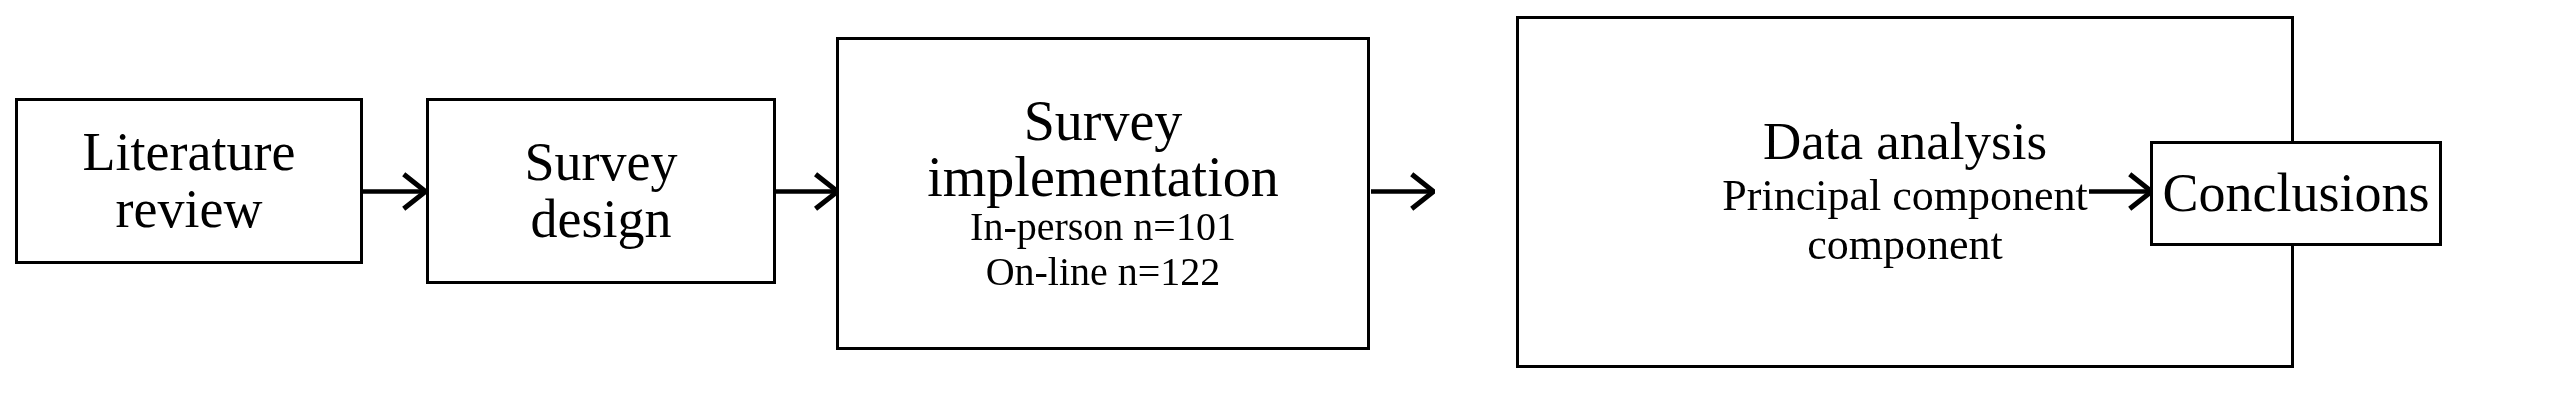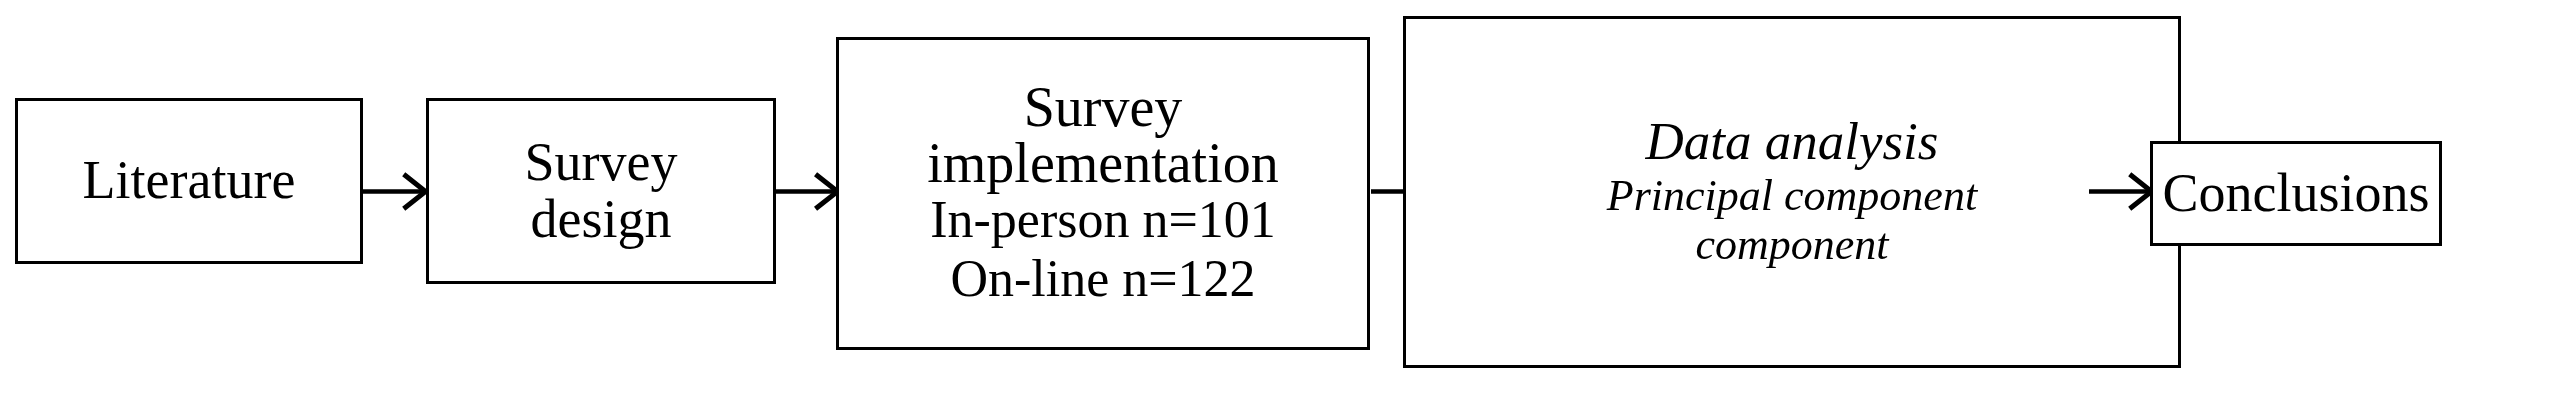--- a/index.html
+++ b/index.html
@@ -30,29 +30,29 @@
     color: #000000;
   }
   .node .line { display: block; white-space: nowrap; }
   .node .title { font-size: 54px; }
   .node .sub   { font-size: 43px; }
 
   
   #node-literature-review   { left: 15px;   top: 98px; width: 348px; height: 166px; }
   #node-survey-design       { left: 426px;  top: 98px; width: 350px; height: 186px; }
   #node-survey-implementation { left: 836px; top: 37px;  width: 534px; height: 313px; }
-  #node-data-analysis       { left: 1403px; top: 15.7px;  width: 778px; height: 352px; font-style: italic; }
+  #node-data-analysis       { left: 1516px; top: 15.7px;  width: 778px; height: 352px; }
   #node-conclusions         { left: 2150px; top: 141px; width: 292px; height: 105px; }
 
   #node-literature-review .line,
   #node-survey-design .line,
   #node-conclusions .line { font-size: 54px; }
 
   #node-survey-implementation .title { font-size: 56px; line-height: 1.0; }
-  #node-survey-implementation .sub   { font-size: 52px; line-height: 1.12; }
+  #node-survey-implementation .sub   { font-size: 40px; line-height: 1.12; }
 
   #node-data-analysis .title { font-size: 53px; line-height: 1.05; margin-bottom: 1.4px; }
   #node-data-analysis .sub   { font-size: 44px; line-height: 1.12; }
 
   
   .arrow {
     position: absolute;
     height: 43px;
     display: block;
   }
@@ -63,20 +63,21 @@
   #arrow-3 { left: 1371px; top: 170px; width: 64px;  }
   #arrow-4 { left: 2089px; top: 170px; width: 64px;  }
 </style>
 </head>
 <body>
 
 <div id="canvas">
 
   <div class="node" id="node-literature-review">
     <span class="line title">Literature</span>
+    <span class="line title">review</span>
   </div>
 
   <div class="arrow" id="arrow-1">
     <svg viewBox="0 0 90 60" preserveAspectRatio="none" aria-hidden="true">
       <line x1="0" y1="30" x2="86" y2="30" stroke="#000" stroke-width="6"></line>
       <polyline points="60,8 88,30 60,52" fill="none" stroke="#000" stroke-width="7" stroke-linecap="square"></polyline>
     </svg>
   </div>
 
   <div class="node" id="node-survey-design">

